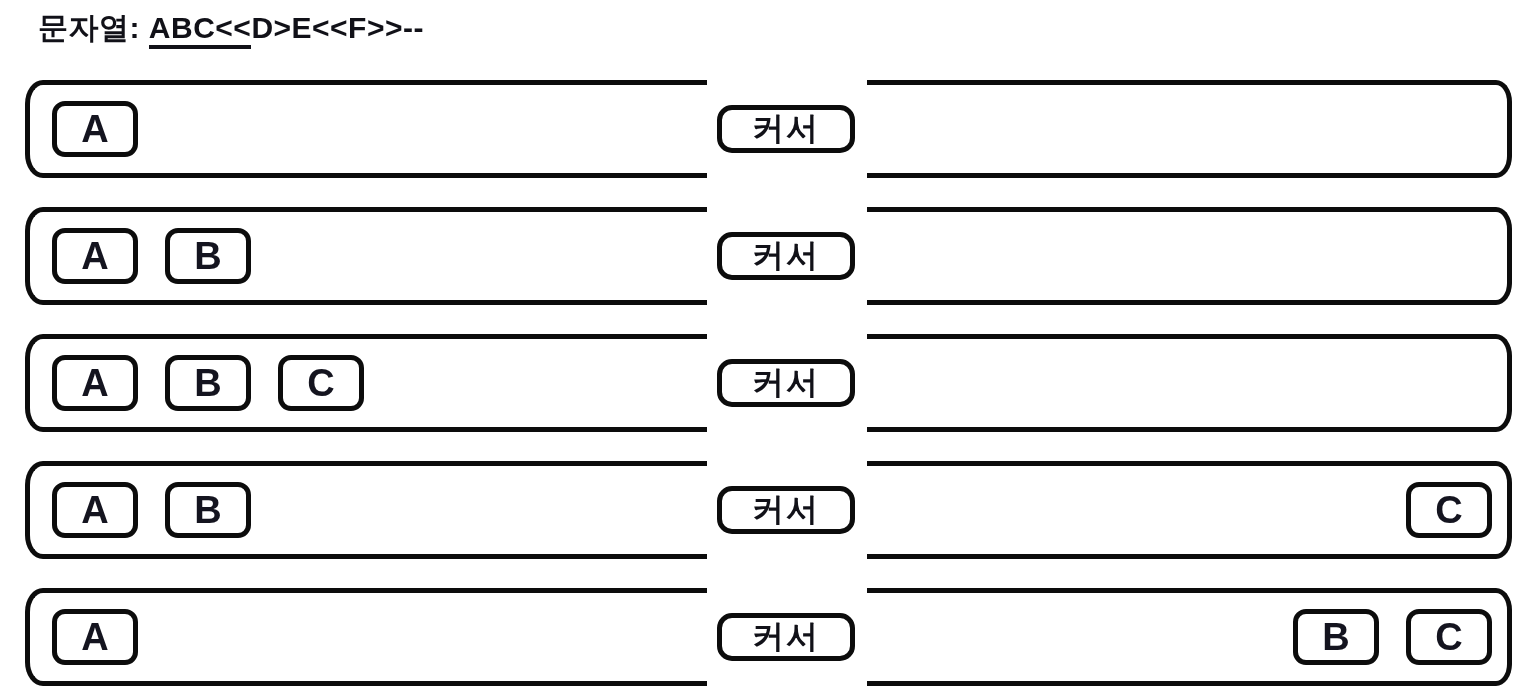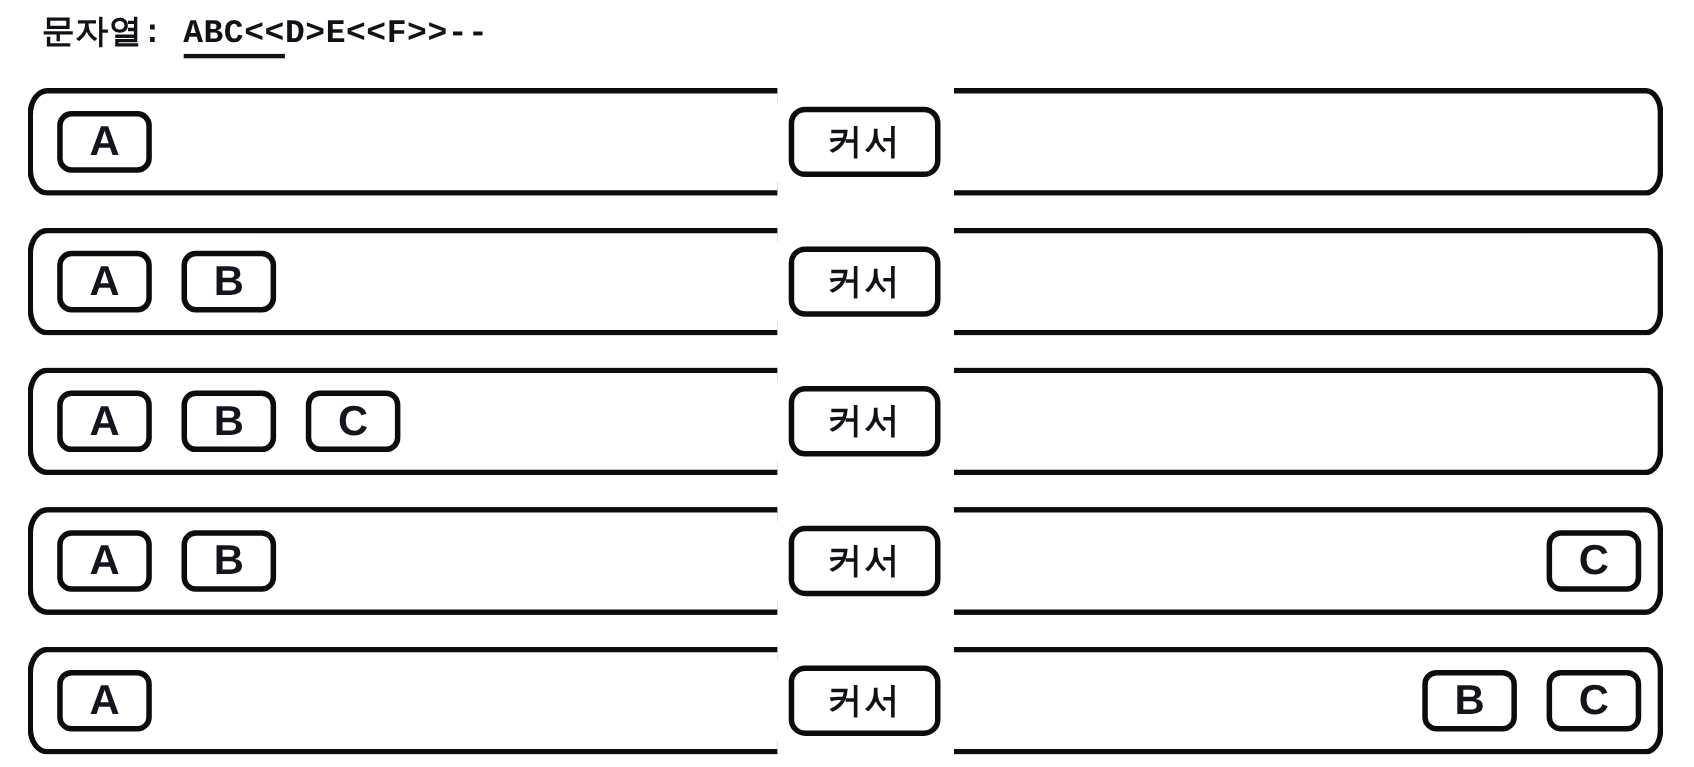--- a/index.html
+++ b/index.html
@@ -16,21 +16,20 @@
     color: #111118;
   }
   .title {
     position: absolute;
     top: 8px;
     left: 38px;
     font-size: 30px;
     font-weight: 600;
     letter-spacing: 0.5px;
     white-space: nowrap;
-    font-family: Liberation Mono, monospace;
   }
   .title .underlined {
     border-bottom: 4px solid #111118;
     padding-bottom: 1px;
   }
   .rows {
     position: absolute;
     top: 80px;
     left: 25px;
     right: 28px;
@@ -65,21 +64,21 @@
     margin-left: 12px;
     border-left: none;
     border-radius: 0 16px 16px 0 / 0 22px 22px 0;
     padding-right: 15px;
     justify-content: flex-end;
   }
   .cursor-box {
     box-sizing: border-box;
     flex: 0 0 138px;
     width: 138px;
-    height: 64px;
+    height: 48px;
     margin-left: 10px;
     border: 5px solid var(--line, #0c0c0c);
     border-radius: 15px;
     background: #ffffff;
     display: flex;
     align-items: center;
     justify-content: center;
     font-size: 32px;
     font-weight: 600;
     letter-spacing: 2px;

